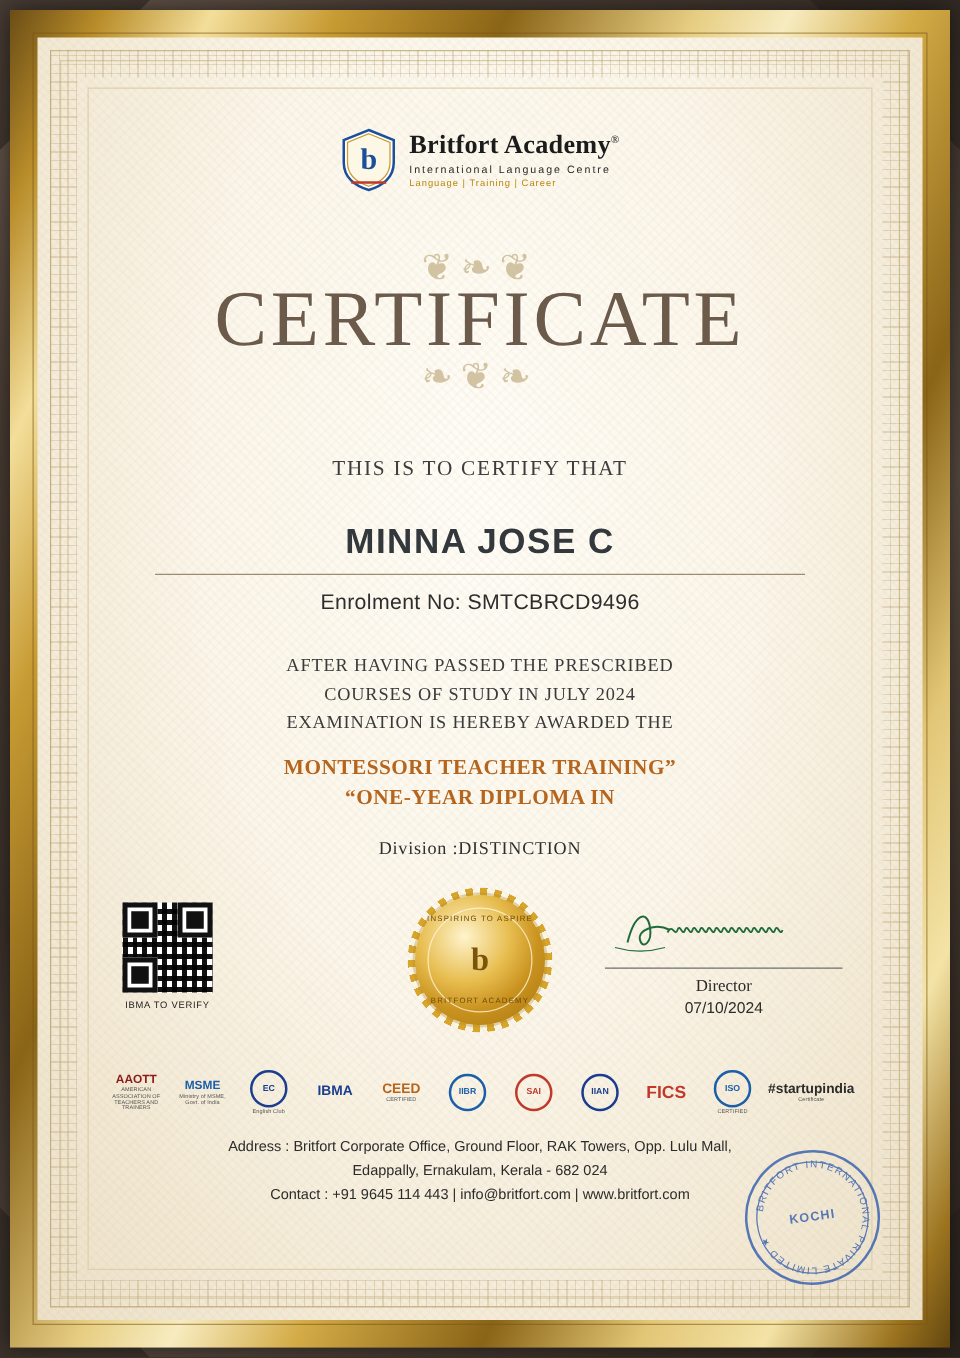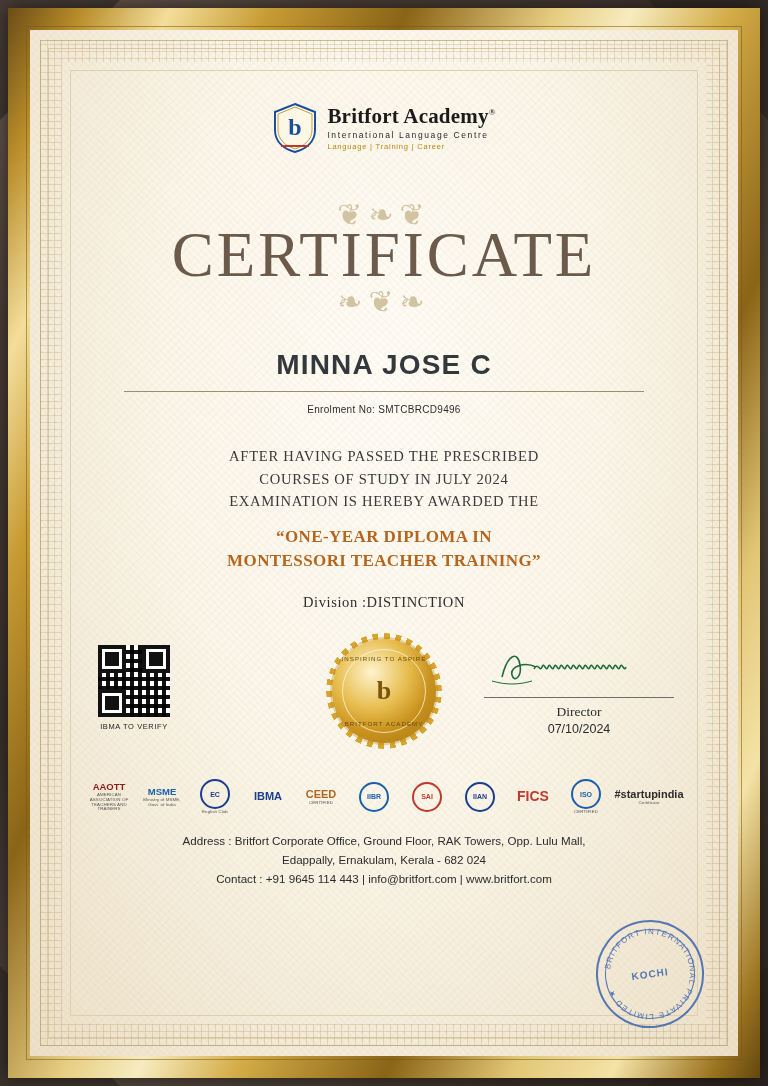--- a/index.html
+++ b/index.html
@@ -205,21 +205,21 @@
   .name-rule {
     width: 520px;
     height: 1px;
     background: #9c8c72;
     margin: 10px auto 0 auto;
   }
 
   .enrol {
     margin-top: 12px;
     font-family: "Liberation Sans", sans-serif;
-    font-size: 10px;
+    font-size: 17px;
     color: #2d2d2d;
     letter-spacing: .3px;
   }
 
   .para {
     margin-top: 30px;
     font-family: "Liberation Serif", serif;
     font-size: 14.6px;
     letter-spacing: .7px;
     color: #3a3a3a;
@@ -475,38 +475,39 @@
             <div class="logo-sub2">Language | Training | Career</div>
           </div>
         </div>
 
         <div class="title-wrap">
           <div class="flourish">❦❧❦</div>
           <div class="cert-title">CERTIFICATE</div>
           <div class="flourish">❧❦❧</div>
         </div>
 
+        <div class="certify-line">THIS IS TO CERTIFY THAT</div>
 
         <div class="recipient">MINNA JOSE C</div>
         <div class="name-rule"></div>
 
         <div class="enrol">
           <span>Enrolment No:</span>
           <span>SMTCBRCD9496</span>
         </div>
 
         <div class="para">
           <div>AFTER HAVING PASSED THE PRESCRIBED</div>
           <div>COURSES OF STUDY IN JULY 2024</div>
           <div>EXAMINATION IS  HEREBY AWARDED THE</div>
         </div>
 
         <div class="award">
+          <div>MONTESSORI TEACHER TRAINING”</div>
           <div>“ONE-YEAR DIPLOMA IN</div>
-          <div>MONTESSORI TEACHER TRAINING”</div>
         </div>
 
         <div class="division">Division :DISTINCTION</div>
 
         <div class="mid-row">
 
           <div class="qr-block">
             <div class="qr">
               <span class="finder f-tl"></span>
               <span class="finder f-tr"></span>

